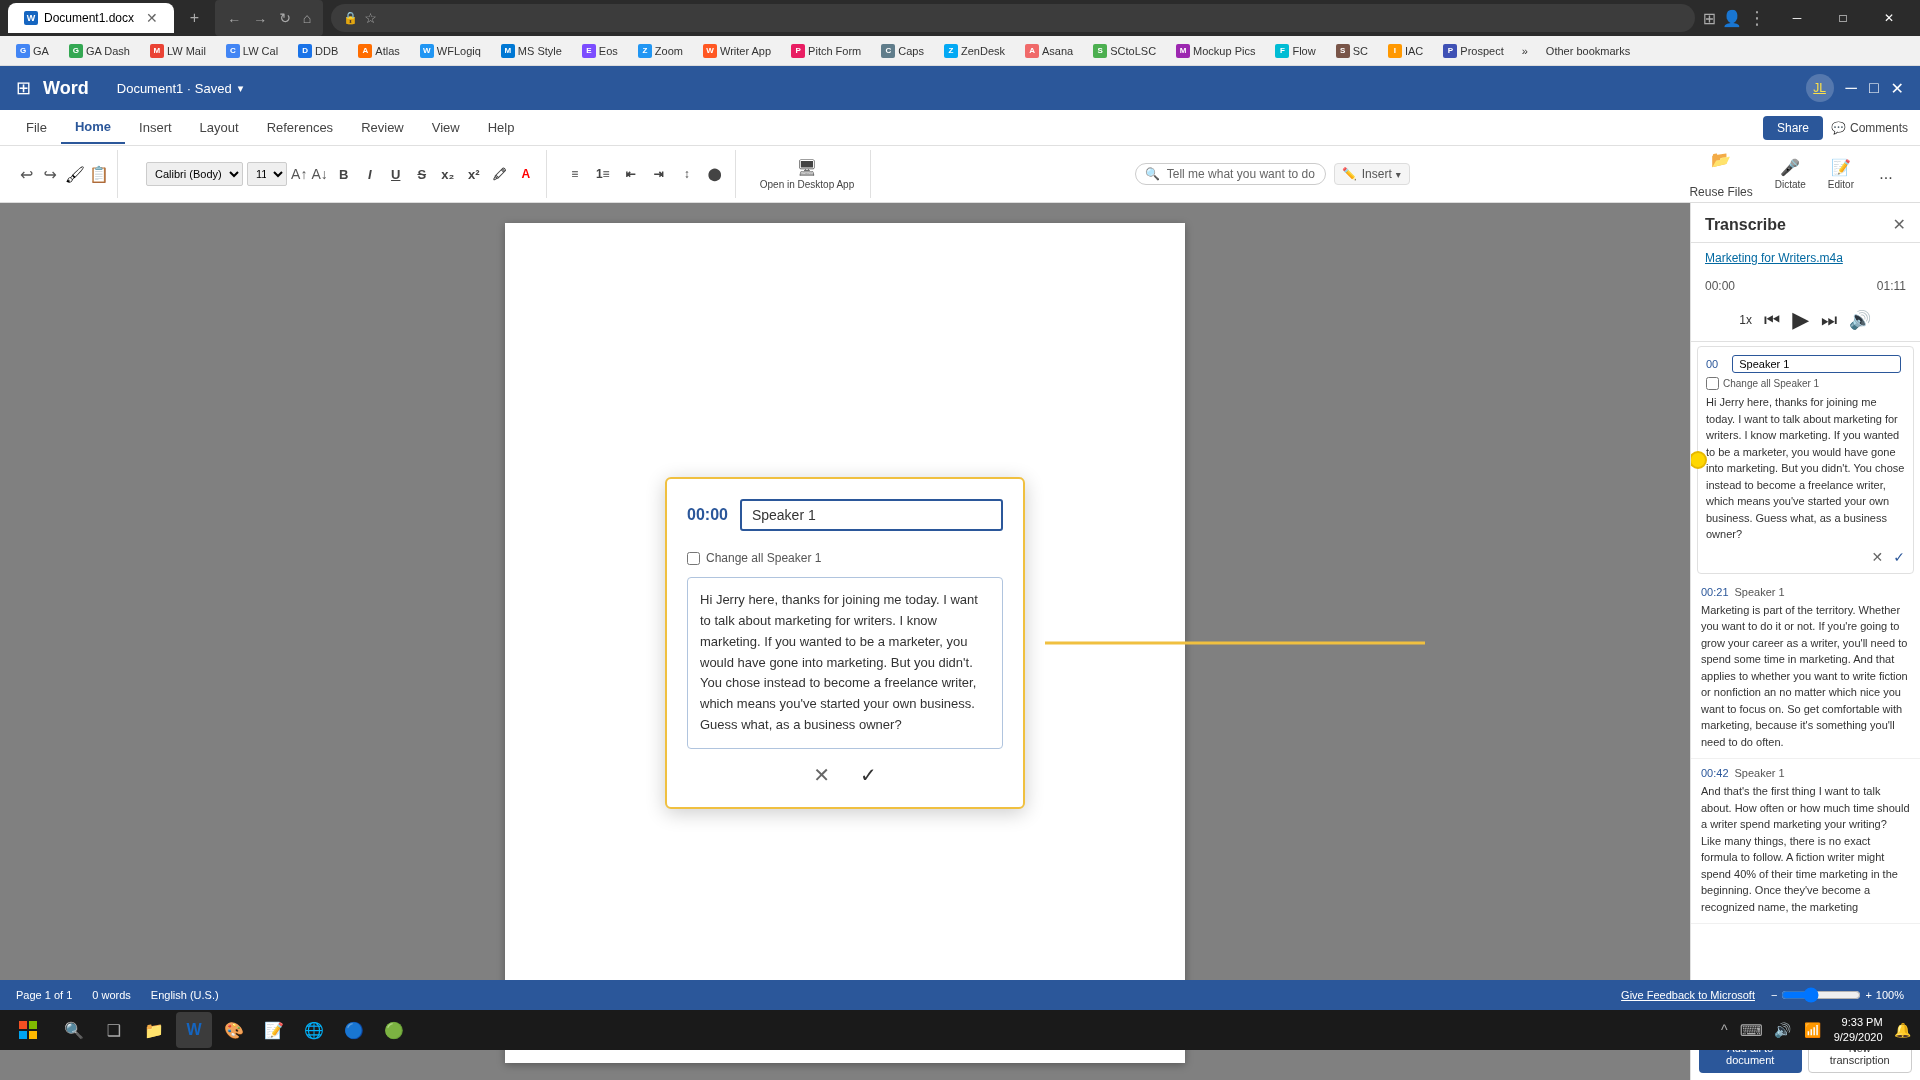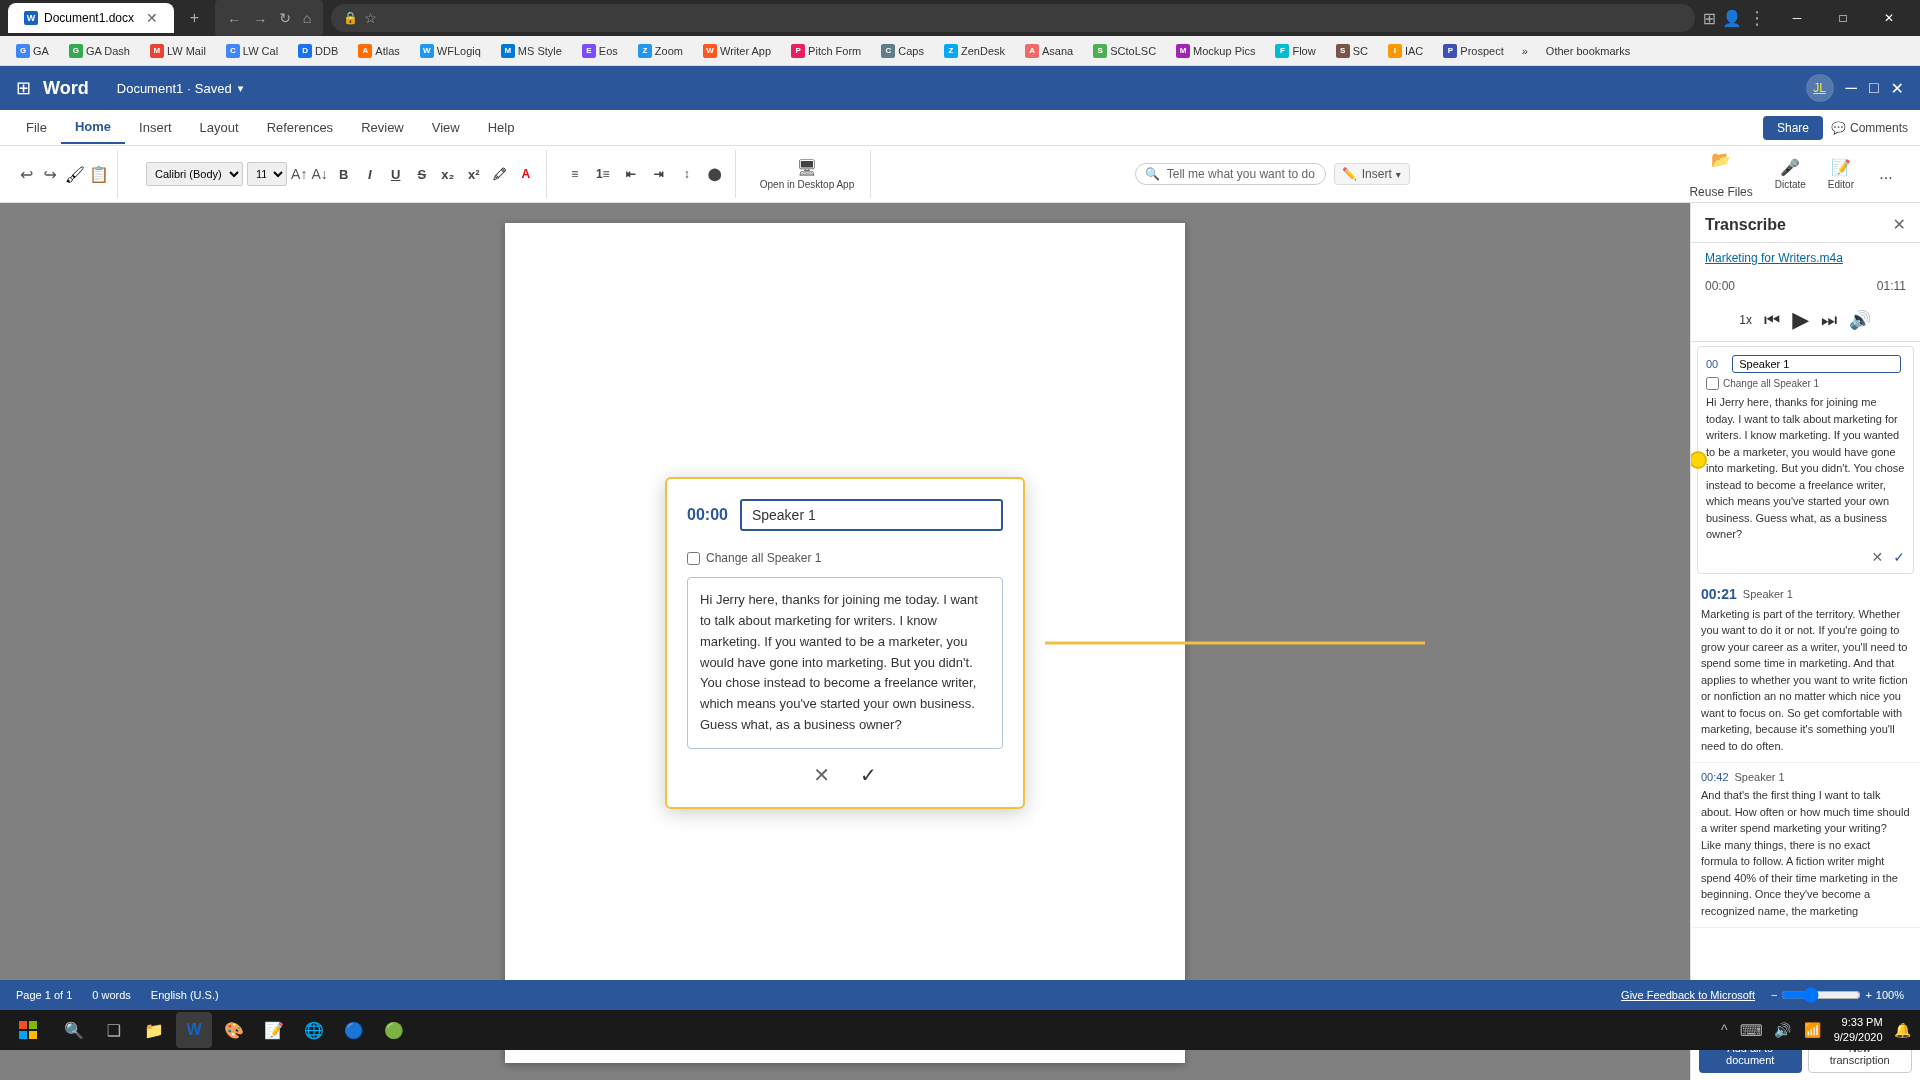--- a/index.html
+++ b/index.html
@@ -449,21 +449,21 @@
         </div>
         <div style="font-size:11px;color:#333;line-height:1.5;">Hi Jerry here, thanks for joining me today. I want to talk about marketing for writers. I know marketing. If you wanted to be a marketer, you would have gone into marketing. But you didn't. You chose instead to become a freelance writer, which means you've started your own business. Guess what, as a business owner?</div>
         <div style="display:flex;justify-content:flex-end;gap:10px;margin-top:6px;">
           <span style="cursor:pointer;color:#666;font-size:14px;">✕</span>
           <span style="cursor:pointer;color:#2b579a;font-size:14px;">✓</span>
         </div>
       </div>
 
       <div style="padding:8px 10px;border-bottom:1px solid #f0f0f0;">
         <div style="display:flex;align-items:center;gap:6px;margin-bottom:4px;">
-          <span style="font-size:14px;color:#2b579a;font-weight:700;">00:21</span>
+          <span style="font-size:11px;color:#2b579a;font-weight:400;">00:21</span>
           <span style="font-size:11px;color:#555;font-weight:500;">Speaker 1</span>
         </div>
         <div style="font-size:11px;color:#333;line-height:1.5;">Marketing is part of the territory. Whether you want to do it or not. If you're going to grow your career as a writer, you'll need to spend some time in marketing. And that applies to whether you want to write fiction or nonfiction an no matter which nice you want to focus on. So get comfortable with marketing, because it's something you'll need to do often.</div>
       </div>
 
       <div style="padding:8px 10px;border-bottom:1px solid #f0f0f0;">
         <div style="display:flex;align-items:center;gap:6px;margin-bottom:4px;">
           <span style="font-size:11px;color:#2b579a;font-weight:500;">00:42</span>
           <span style="font-size:11px;color:#555;font-weight:500;">Speaker 1</span>
         </div>

